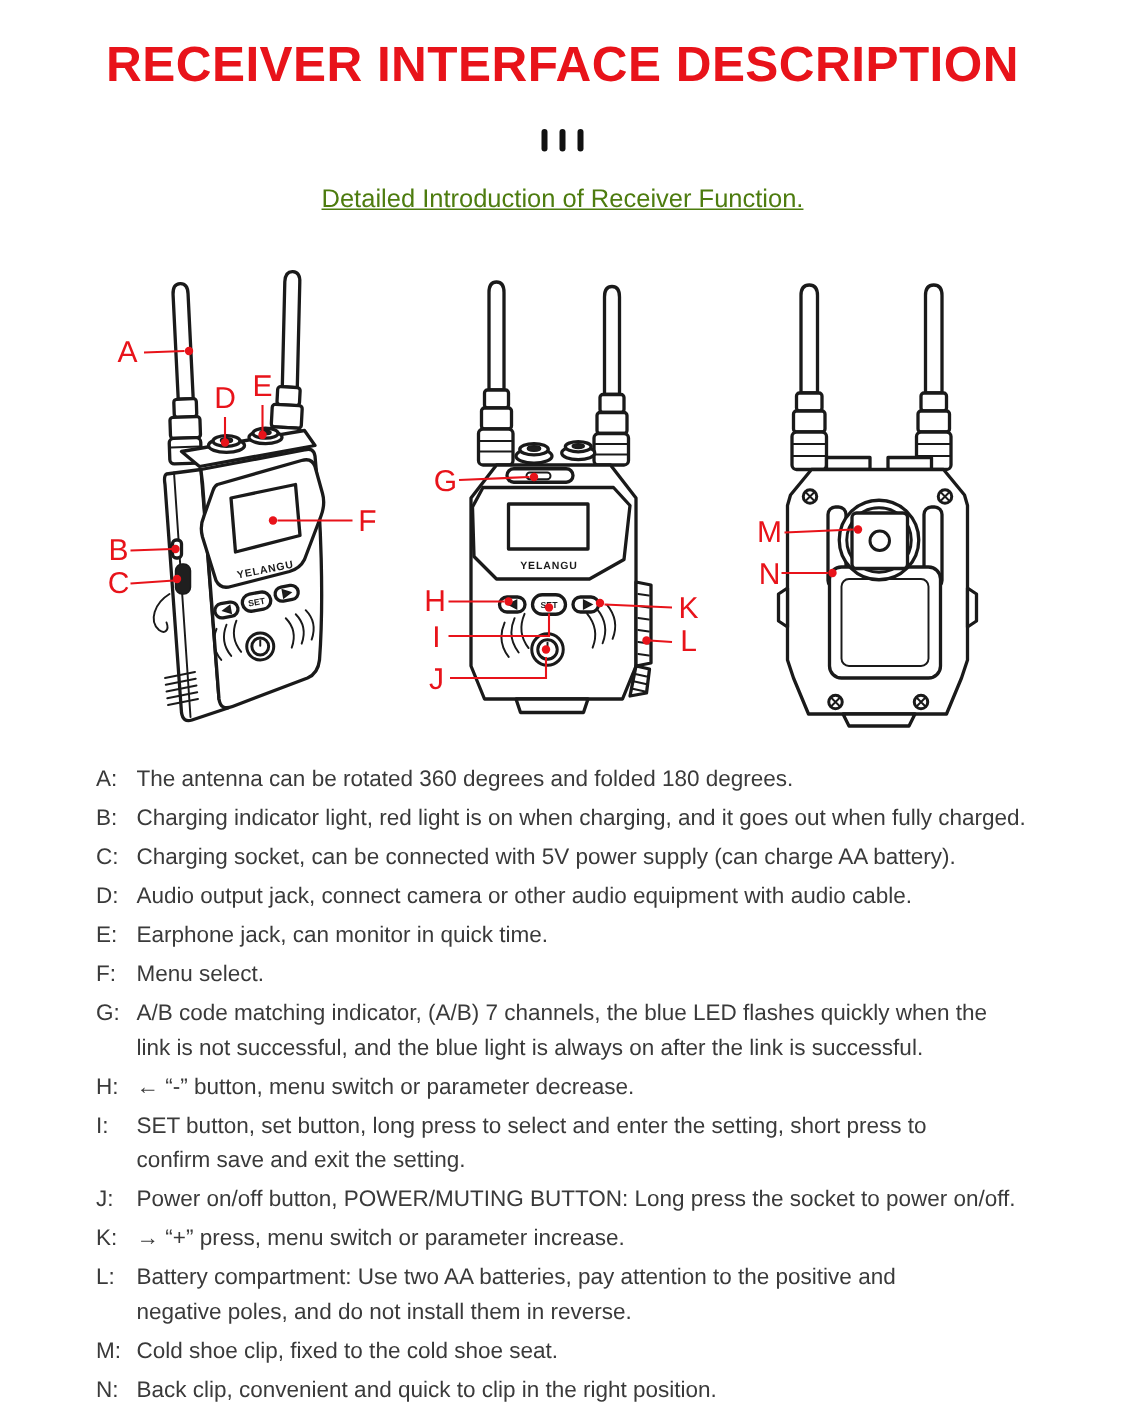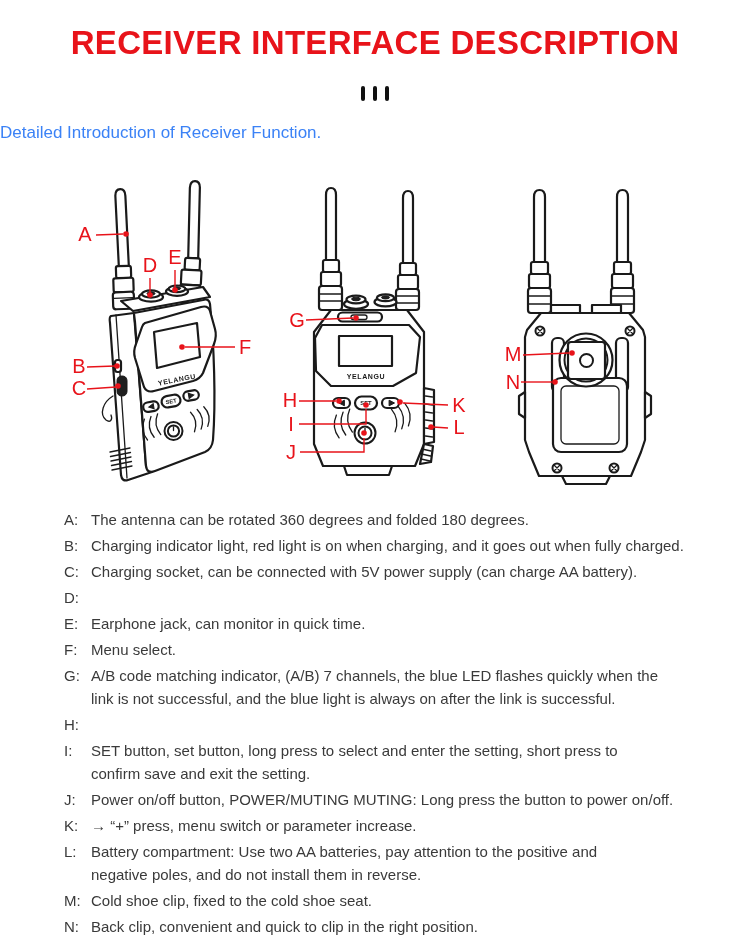--- a/index.html
+++ b/index.html
@@ -10,22 +10,22 @@
   .title {
     position:absolute; top:24px; left:0; width:750px; text-align:center;
     font-size:33px; font-weight:bold; color:#e8131a; letter-spacing:0.3px;
   }
   .separator {
     position:absolute; top:86px; left:0; width:750px;
     display:flex; justify-content:center; gap:8px;
   }
   .separator .bar { width:4px; height:15px; background:#111; border-radius:2px; }
   .subtitle {
-    position:absolute; top:123px; left:0; width:750px; text-align:left;
-    font-size:17px; color:#3b82f6;
+    position:absolute; top:123px; left:0; width:750px; text-align:center;
+    font-size:17px; color:#4d7c0f;text-decoration:underline;
   }
   svg.diagram { position:absolute; top:165px; left:0; }
 
   
   .ink  { stroke:#1a1a1a; fill:none; stroke-width:2;   stroke-linejoin:round; stroke-linecap:round; }
   .inkw { stroke:#1a1a1a; fill:#ffffff; stroke-width:2.2; stroke-linejoin:round; stroke-linecap:round; }
   .thin { stroke:#1a1a1a; fill:none; stroke-width:1.3; stroke-linecap:round; }
   .dark { fill:#1f1f1f; stroke:#1a1a1a; stroke-width:1; }
   .lead { stroke:#e8131a; stroke-width:1.4; fill:none; }
   .dot  { fill:#e8131a; }
@@ -336,45 +336,47 @@
     <div class="item">
         <span class="d-label">B:</span>
         <span class="d-text">Charging indicator light, red light is on when charging, and it goes out when fully charged.</span>
       </div>
     <div class="item">
         <span class="d-label">C:</span>
         <span class="d-text">Charging socket, can be connected with 5V power supply (can charge AA battery).</span>
       </div>
     <div class="item">
         <span class="d-label">D:</span>
+        <span class="d-text">Audio output jack, connect camera or other audio equipment with audio cable.</span>
       </div>
     <div class="item">
         <span class="d-label">E:</span>
         <span class="d-text">Earphone jack, can monitor in quick time.</span>
       </div>
     <div class="item">
         <span class="d-label">F:</span>
         <span class="d-text">Menu select.</span>
       </div>
     <div class="item">
         <span class="d-label">G:</span>
         <span class="d-text">A/B code matching indicator, (A/B) 7 channels, the blue LED flashes quickly when the
 link is not successful, and the blue light is always on after the link is successful.</span>
       </div>
     <div class="item">
         <span class="d-label">H:</span>
+        <span class="d-text">← “-” button, menu switch or parameter decrease.</span>
       </div>
     <div class="item">
         <span class="d-label">I:</span>
         <span class="d-text">SET button, set button, long press to select and enter the setting, short press to
 confirm save and exit the setting.</span>
       </div>
     <div class="item">
         <span class="d-label">J:</span>
-        <span class="d-text">Power on/off button, POWER/MUTING MUTING: Long press the button to power on/off.</span>
+        <span class="d-text">Power on/off button, POWER/MUTING BUTTON: Long press the socket to power on/off.</span>
       </div>
     <div class="item">
         <span class="d-label">K:</span>
         <span class="d-text">→ “+” press, menu switch or parameter increase.</span>
       </div>
     <div class="item">
         <span class="d-label">L:</span>
         <span class="d-text">Battery compartment: Use two AA batteries, pay attention to the positive and
 negative poles, and do not install them in reverse.</span>
       </div>

